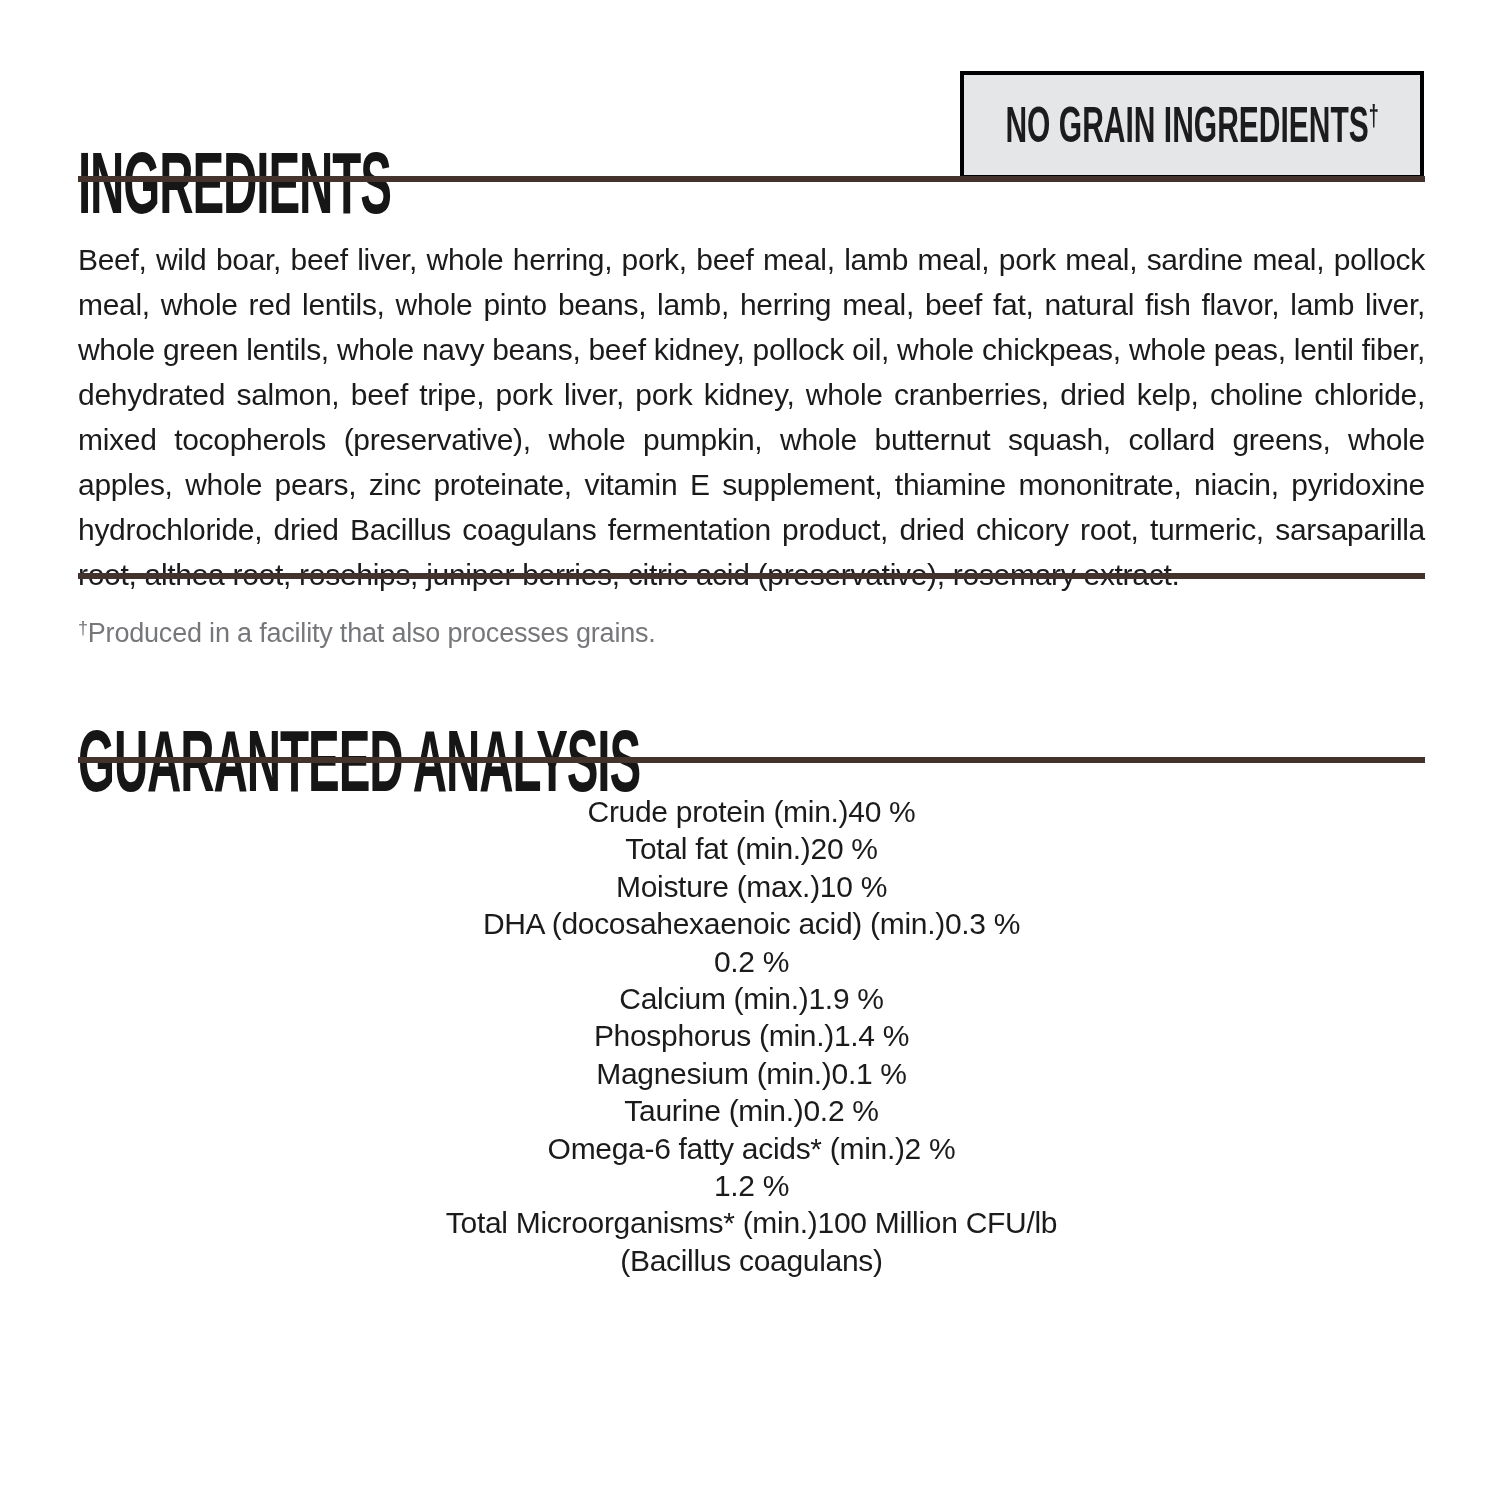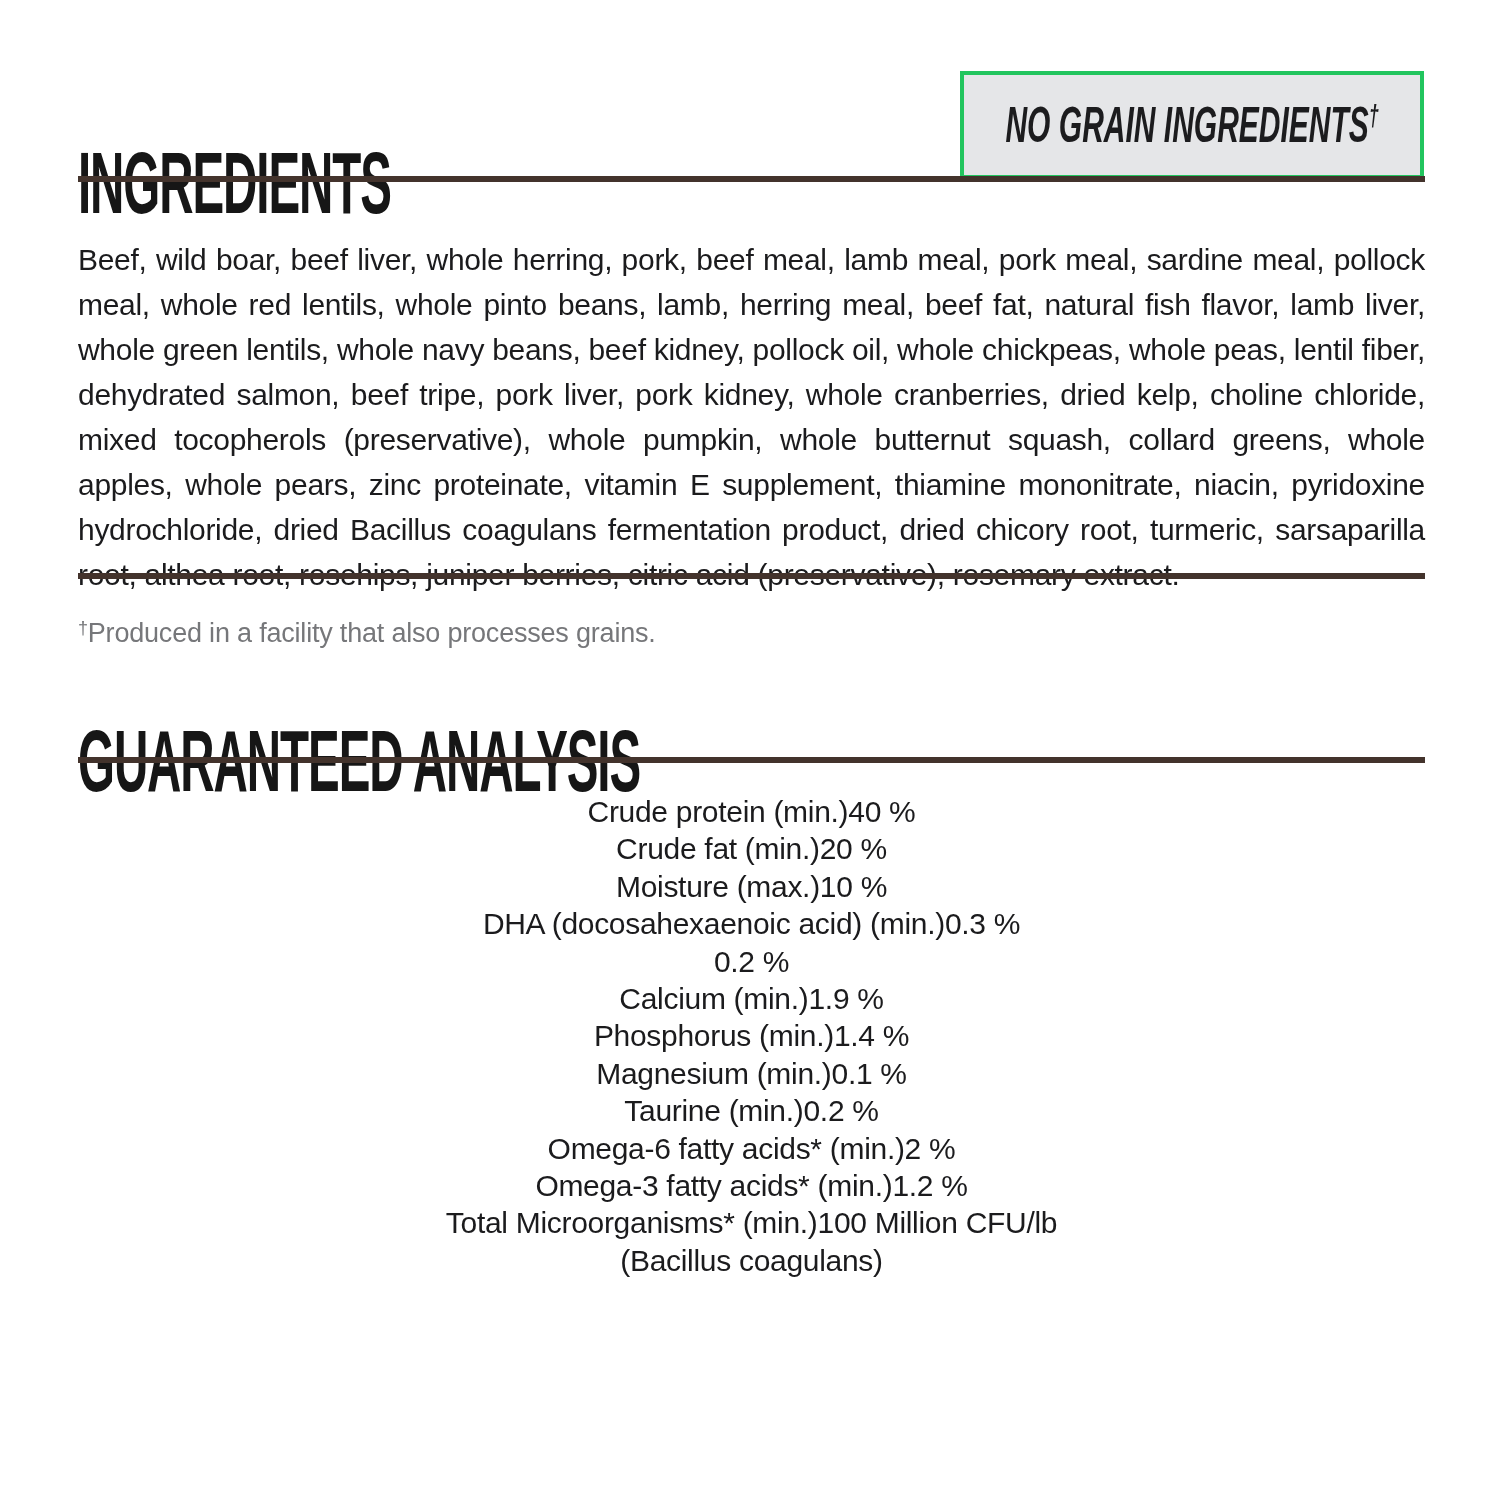--- a/index.html
+++ b/index.html
@@ -36,26 +36,25 @@
     height:6px;
     background:#43332c;
   }
   
   .badge{
     position:absolute;
     left:960px;
     top:71px;
     width:456px;
     height:100px;
-    border:4px solid #22c55e;
+    border:4px solid #000000;
     display:flex;
     align-items:center;
     justify-content:center;
     background:#e5e6e8;
-    font-style:italic;
   }
   .badge-text{
     display:inline-block;
     white-space:nowrap;
     font-weight:600;
     font-size:50px;
     letter-spacing:0;
     color:#1c1c1e;
     transform:scaleX(.60);
     transform-origin:center center;
@@ -132,21 +131,21 @@
 
   <div class="rule" style="top:757px;"></div>
 
   <div class="ga-table">
     <div class="ga-row">
       <span class="ga-label">Crude protein (min.)</span>
       <span class="ga-value">40 %</span>
     </div>
 
     <div class="ga-row">
-      <span class="ga-label">Crude fat (min.)</span>
+      <span class="ga-label">Total fat (min.)</span>
       <span class="ga-value">20 %</span>
     </div>
 
 
     <div class="ga-row">
       <span class="ga-label">Moisture (max.)</span>
       <span class="ga-value">10 %</span>
     </div>
 
     <div class="ga-row">
@@ -177,21 +176,20 @@
       <span class="ga-label">Taurine (min.)</span>
       <span class="ga-value">0.2 %</span>
     </div>
 
     <div class="ga-row">
       <span class="ga-label">Omega-6 fatty acids* (min.)</span>
       <span class="ga-value">2 %</span>
     </div>
 
     <div class="ga-row">
-      <span class="ga-label">Omega-3 fatty acids* (min.)</span>
       <span class="ga-value">1.2 %</span>
     </div>
 
     <div class="ga-row">
       <span class="ga-label">Total Microorganisms* (min.)</span>
       <span class="ga-value">100 Million CFU/lb</span>
     </div>
 
     <div class="ga-row">
       <span class="ga-label">(Bacillus coagulans)</span>

